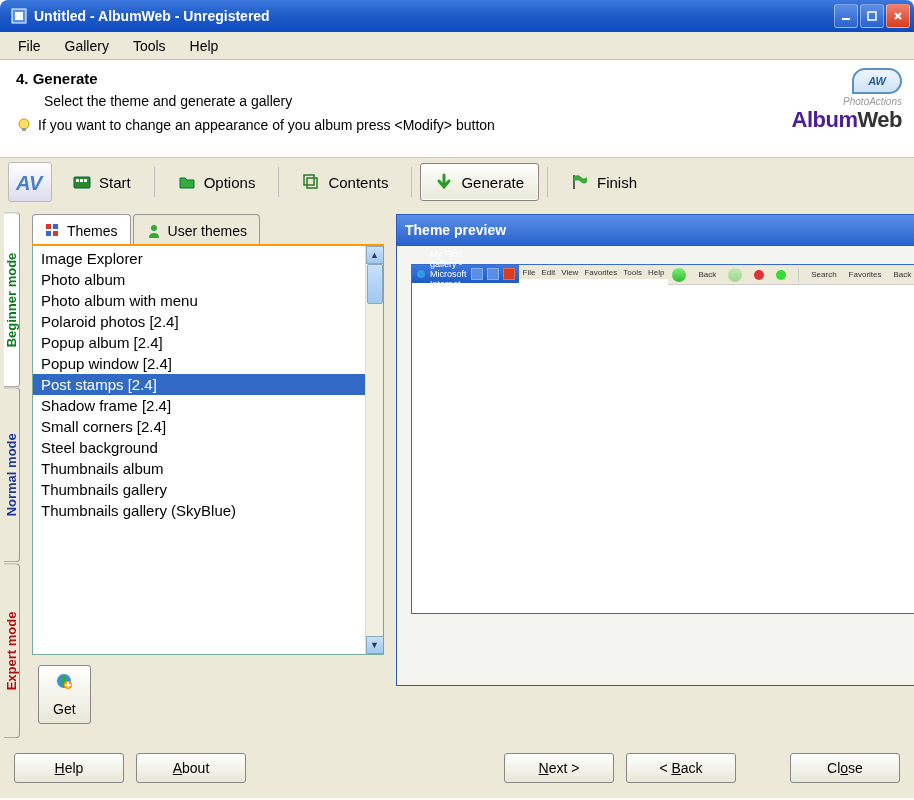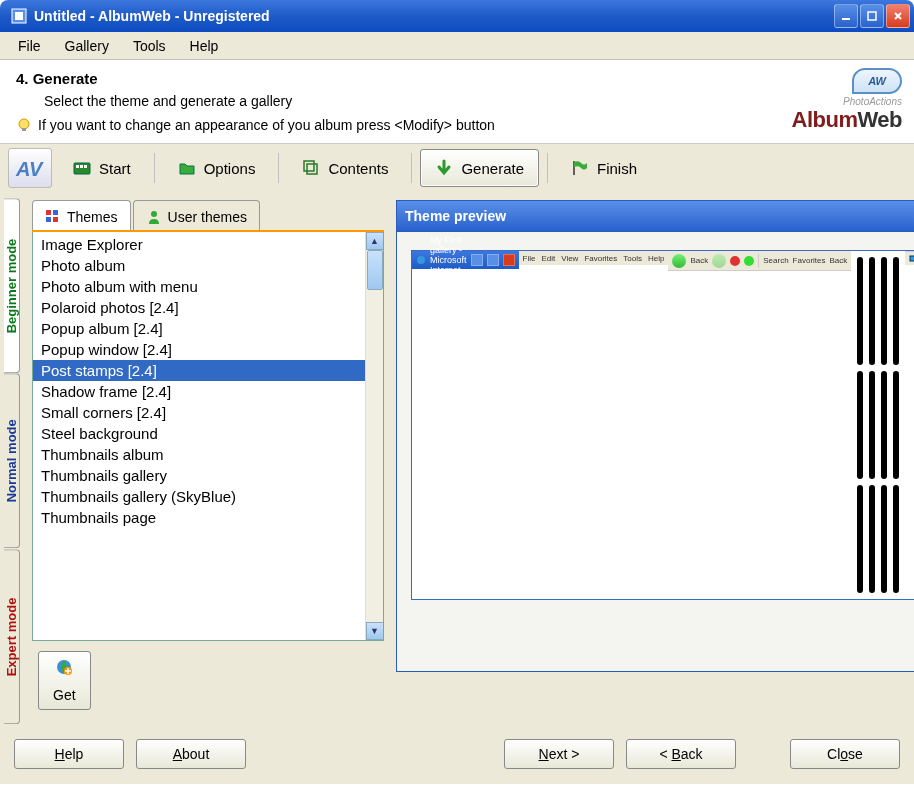--- a/index.html
+++ b/index.html
@@ -10,29 +10,29 @@
 .titlebar-text { flex: 1; }
 .win-btns { display: flex; gap: 2px; }
 .win-btn { width: 24px; height: 24px; border-radius: 3px; display: flex; align-items: center; justify-content: center; font-weight: bold; color: #fff; border: 1px solid rgba(255,255,255,0.4); }
 .win-min { background: linear-gradient(to bottom, #5a8fe8, #2862cc); }
 .win-max { background: linear-gradient(to bottom, #5a8fe8, #2862cc); }
 .win-close { background: linear-gradient(to bottom, #f08070, #d83c1c); }
 
 .menubar { height: 28px; background: #ece9d8; border-bottom: 1px solid #c0c0c0; display: flex; align-items: center; padding: 0 8px; gap: 4px; font-size: 14px; }
 .menubar span { padding: 4px 10px; cursor: default; }
 
-.header-area { background: #fff; padding: 10px 16px 8px 16px; position: relative; border-bottom: 1px solid #ccc; height: 84px; }
+.header-area { background: #fff; padding: 10px 16px 8px 16px; position: relative; border-bottom: 1px solid #ccc; height: 98px; }
 .header-title { font-weight: bold; font-size: 15px; margin-bottom: 6px; }
 .header-sub { font-size: 14px; margin-left: 28px; margin-bottom: 8px; }
 .header-tip { font-size: 14px; display: flex; align-items: center; gap: 6px; }
 .tip-bulb { width: 16px; height: 16px; }
 .brand-logo { position: absolute; right: 12px; top: 8px; width: 160px; height: 70px; text-align: right; }
 .brand-top { font-size: 10px; color: #999; font-style: italic; }
 .brand-main { font-size: 22px; font-weight: bold; letter-spacing: -0.5px; }
-.brand-album { color: #7f1d1d; }
+.brand-album { color: #4c1d95; }
 .brand-web { color: #333; }
 .brand-aw { position: absolute; top: 0; right: 0; width: 50px; height: 26px; border: 2px solid #5a8fc8; border-radius: 14px 14px 14px 0; background: linear-gradient(#eef5fc, #cde3f5); display: flex; align-items: center; justify-content: center; font-size: 11px; font-weight: bold; color: #2a5a9a; font-style: italic; }
 
 .toolbar-row { height: 48px; background: #ece9d8; display: flex; align-items: center; padding: 4px 8px; gap: 6px; }
 .app-icon { width: 44px; height: 40px; background: linear-gradient(#fff, #dde); border: 1px solid #bbb; border-radius: 3px; display: flex; align-items: center; justify-content: center; font-weight: bold; color: #2a5a9a; font-style: italic; font-size: 18px; }
 .tool-btn { height: 38px; padding: 0 14px; background: #ece9d8; border: 1px solid transparent; display: flex; align-items: center; gap: 8px; font-size: 15px; cursor: default; border-radius: 3px; }
 .tool-btn.active { border: 1px solid #888; background: linear-gradient(#fff, #e8e8d8); box-shadow: inset 0 0 0 1px #fff; }
 .tool-sep { width: 1px; height: 30px; background: #c0c0c0; margin: 0 2px; }
 .tool-icon { width: 18px; height: 18px; display: inline-flex; align-items: center; justify-content: center; }
 
@@ -68,21 +68,21 @@
 .preview-panel { flex: 1; }
 .preview-title { background: linear-gradient(to bottom, #5a8fe8, #2862cc); color: #fff; font-weight: bold; padding: 6px 8px; font-size: 14px; display: flex; align-items: center; justify-content: space-between; border: 1px solid #2a5aba; }
 .preview-close { width: 18px; height: 18px; background: linear-gradient(#f08070,#d83c1c); border: 1px solid #fff4; display: flex; align-items: center; justify-content: center; color: #fff; font-size: 12px; font-weight: bold; cursor: default; }
 .preview-body { border: 1px solid #2a5aba; border-top: none; background: #f4f4f0; height: 440px; padding: 18px 14px; }
 .browser-win { border: 1px solid #3a6ac8; background: #fff; height: 350px; display: flex; flex-direction: row; }
 .browser-title { background: linear-gradient(#3b77dd,#1f5bc7); height: 18px; display: flex; align-items: center; padding: 0 4px; gap: 4px; }
 .browser-title-text { color: #fff; font-size: 9px; flex: 1; }
 .browser-title .bwin { width: 12px; height: 12px; background: #5a8fe8; border: 1px solid #fff4; }
 .browser-title .bwin.red { background: #d83c1c; }
 .browser-menu { background: #ece9d8; height: 14px; padding: 0 4px; font-size: 8px; color: #333; display: flex; gap: 6px; align-items: center; }
-.browser-tools { background: #ece9d8; height: 20px; padding: 0 4px; display: flex; gap: 4px; align-items: center; border-bottom: 1px solid #ccc; text-align: right; }
+.browser-tools { background: #ece9d8; height: 20px; padding: 0 4px; display: flex; gap: 12px; align-items: center; border-bottom: 1px solid #ccc; text-align: right; }
 .btool { width: 14px; height: 14px; border-radius: 50%; background: #5c5; }
 .btool.g { background: linear-gradient(#7e7,#3b3); }
 .btool-txt { font-size: 8px; color: #333; }
 .gallery { flex: 1; background: #fff; padding: 6px; display: grid; grid-template-columns: repeat(4, 1fr); grid-template-rows: repeat(3, 1fr); gap: 6px; }
 .thumb { border: 3px solid #000; border-radius: 6px; background-size: cover; background-position: center; }
 .thumb1 { background: linear-gradient(135deg,#8899aa 40%,#bbccdd); }
 .thumb2 { background: linear-gradient(135deg,#334455 30%,#667788); }
 .thumb3 { background: linear-gradient(135deg,#556677,#8899aa); }
 .thumb4 { background: linear-gradient(135deg,#99aabb,#ccddee); }
 .thumb5 { background: linear-gradient(135deg,#3a4a6a,#1a2a4a); }
@@ -257,21 +257,20 @@
             <li>Polaroid photos [2.4]</li>
             <li>Popup album [2.4]</li>
             <li>Popup window [2.4]</li>
             <li class="selected">Post stamps [2.4]</li>
             <li>Shadow frame [2.4]</li>
             <li>Small corners [2.4]</li>
             <li>Steel background</li>
             <li>Thumbnails album</li>
             <li>Thumbnails gallery</li>
             <li>Thumbnails gallery (SkyBlue)</li>
-            <li>Thumbnails page</li>
           </ul>
         <div class="scrollbar">
           <div class="scroll-btn">▲</div>
           <div class="scroll-track">
               <div class="scroll-thumb"></div>
             </div>
           <div class="scroll-btn">▼</div>
         </div>
       </div>
       <div class="get-row">

